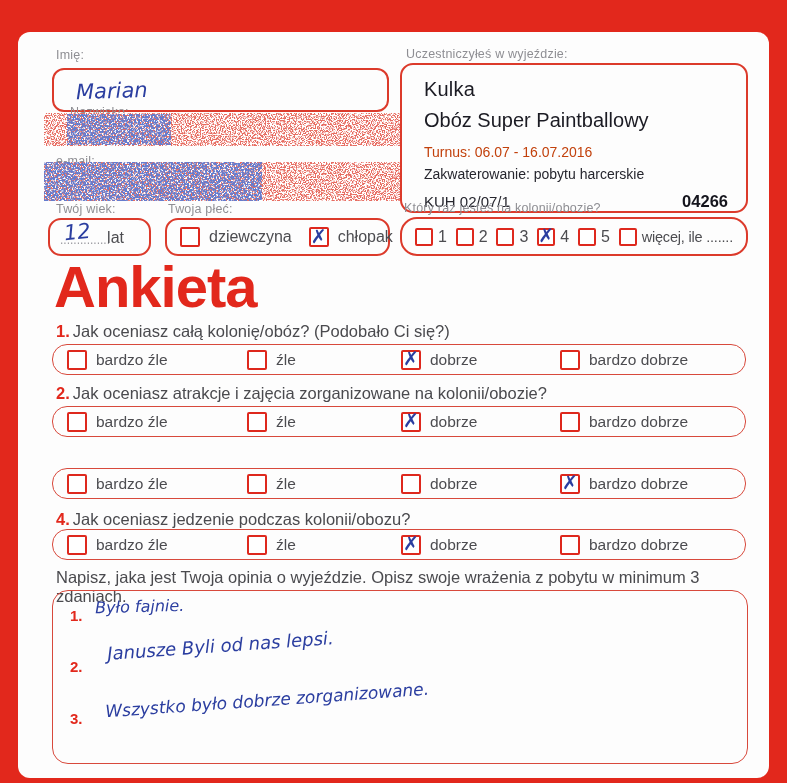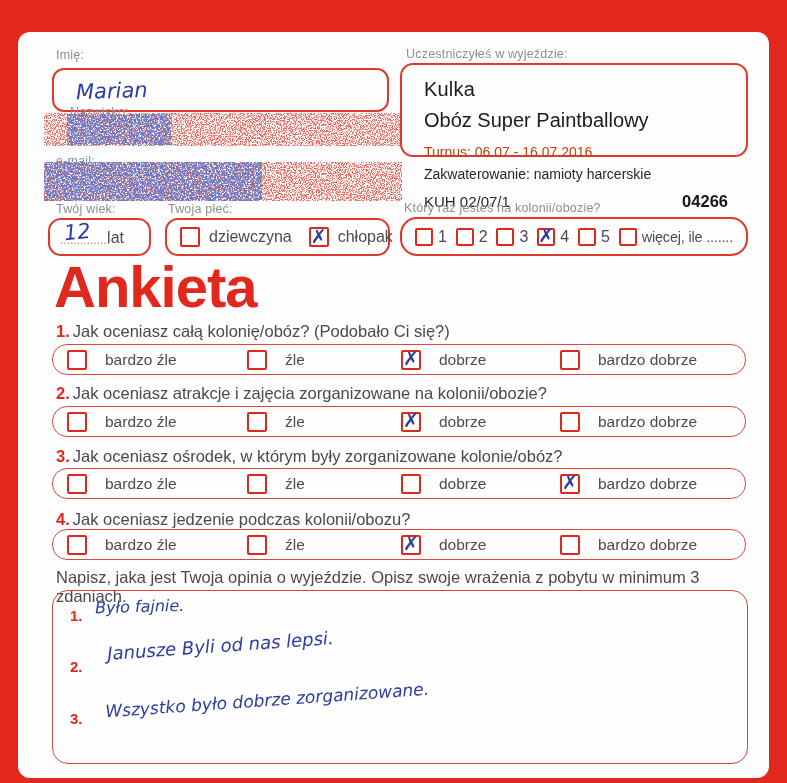--- a/index.html
+++ b/index.html
@@ -48,21 +48,21 @@
   #box-visits { position: absolute; left: 382px; top: 185px; width: 348px; height: 39px;
                 border: 2px solid #dc3a2b; border-radius: 17px;
                 display: flex; align-items: center; justify-content: space-between;
                 padding: 0 13px; }
   .pair { display: flex; align-items: center; gap: 5px; }
   .pair .olabel { font-size: 16px; }
   .pair .olabel.more { font-size: 14.5px; letter-spacing: -0.2px; }
 
   
   #lbl-trip { left: 388px; top: 15px; }
-  #box-trip { position: absolute; left: 382px; top: 31px; width: 348px; height: 94px;
+  #box-trip { position: absolute; left: 382px; top: 31px; width: 348px; height: 150px;
               border: 2px solid #dc3a2b; border-radius: 13px;
               padding: 13px 18px 23px 22px; color: #1b1b23; }
   .trip-brand  { font-size: 20px; letter-spacing: 0.2px; }
   .trip-name   { font-size: 20px; margin-top: 8px; }
   .trip-turnus { font-size: 14px; margin-top: 12px; color: #c2410c; }
   .trip-acc    { font-size: 14px; margin-top: 6px;  color: #26262e; }
   .trip-row    { display: flex; justify-content: space-between; align-items: baseline; margin-top: 10px; }
   .trip-code   { font-size: 15px; color: #26262e; }
   .trip-num    { font-size: 16.5px; font-weight: bold; color: #15151d; }
 
@@ -71,21 +71,21 @@
            color: #e2281c; letter-spacing: -1px; line-height: 1; }
 
   
   .q { position: absolute; left: 38px; font-size: 16.5px; color: #4a4a4e; }
   .q .num { color: #e2281c; font-weight: bold; margin-right: 3px; }
   #q1 { top: 290px; } #q2 { top: 352px; } #q3 { top: 415px; } #q4 { top: 478px; }
 
   .orow { position: absolute; left: 34px; width: 694px; height: 31px;
           border: 1.5px solid #d8493c; border-radius: 15px; }
   #orow1 { top: 312px; } #orow2 { top: 374px; } #orow3 { top: 436px; } #orow4 { top: 497px; }
-  .cell { position: absolute; top: 0; height: 100%; display: flex; align-items: center; gap: 18px; }
+  .cell { position: absolute; top: 0; height: 100%; display: flex; align-items: center; gap: 9px; }
   .c1 { left: 14px; } .c2 { left: 194px; } .c3 { left: 348px; } .c4 { left: 507px; }
   .olabel { font-size: 15.5px; color: #4c4c50; white-space: nowrap; }
 
   .cb { width: 20px; height: 20px; border: 2.6px solid #de281d; background: #fff;
         display: flex; align-items: center; justify-content: center; flex: 0 0 auto;
         border-radius: 2px; }
   .cb.small { width: 18px; height: 18px; border-width: 2.4px; }
   .mk { color: #2b3ea0; font-size: 19px; font-weight: bold; font-style: italic;
         line-height: 1; transform: translateY(-1px); }
 
@@ -159,21 +159,21 @@
         <span class="mk">✗</span>
       </span>
     <span class="olabel">chłopak</span>
   </div>
 
   <span class="lbl" id="lbl-trip">Uczestniczyłeś w wyjeździe:</span>
   <div id="box-trip">
     <div class="trip-brand">Kulka</div>
     <div class="trip-name">Obóz Super Paintballowy</div>
     <div class="trip-turnus">Turnus:  06.07 - 16.07.2016</div>
-    <div class="trip-acc">Zakwaterowanie:  namioty harcerskie</div>
+    <div class="trip-acc">Zakwaterowanie:  pobytu harcerskie</div>
     <div class="trip-row">
       <span class="trip-code">KUH 02/07/1</span>
       <span class="trip-num">04266</span>
     </div>
   </div>
 
   <span class="lbl" id="lbl-visits">Który raz jesteś na kolonii/obozie?</span>
   <div id="box-visits">
     <span class="pair">
       <span class="cb small">
@@ -268,23 +268,20 @@
         <span class="olabel">dobrze</span>
       </span>
     <span class="cell c4">
         <span class="cb">
           <span class="mk"></span>
         </span>
         <span class="olabel">bardzo dobrze</span>
       </span>
   </div>
 
-  <div class="q" id="q3">
-    <span class="num">3.</span><span>Jak oceniasz ośrodek, w którym były zorganizowane kolonie/obóz?</span>
-  </div>
   <div class="orow" id="orow3">
     <span class="cell c1">
         <span class="cb">
           <span class="mk"></span>
         </span>
         <span class="olabel">bardzo źle</span>
       </span>
     <span class="cell c2">
         <span class="cb">
           <span class="mk"></span>

